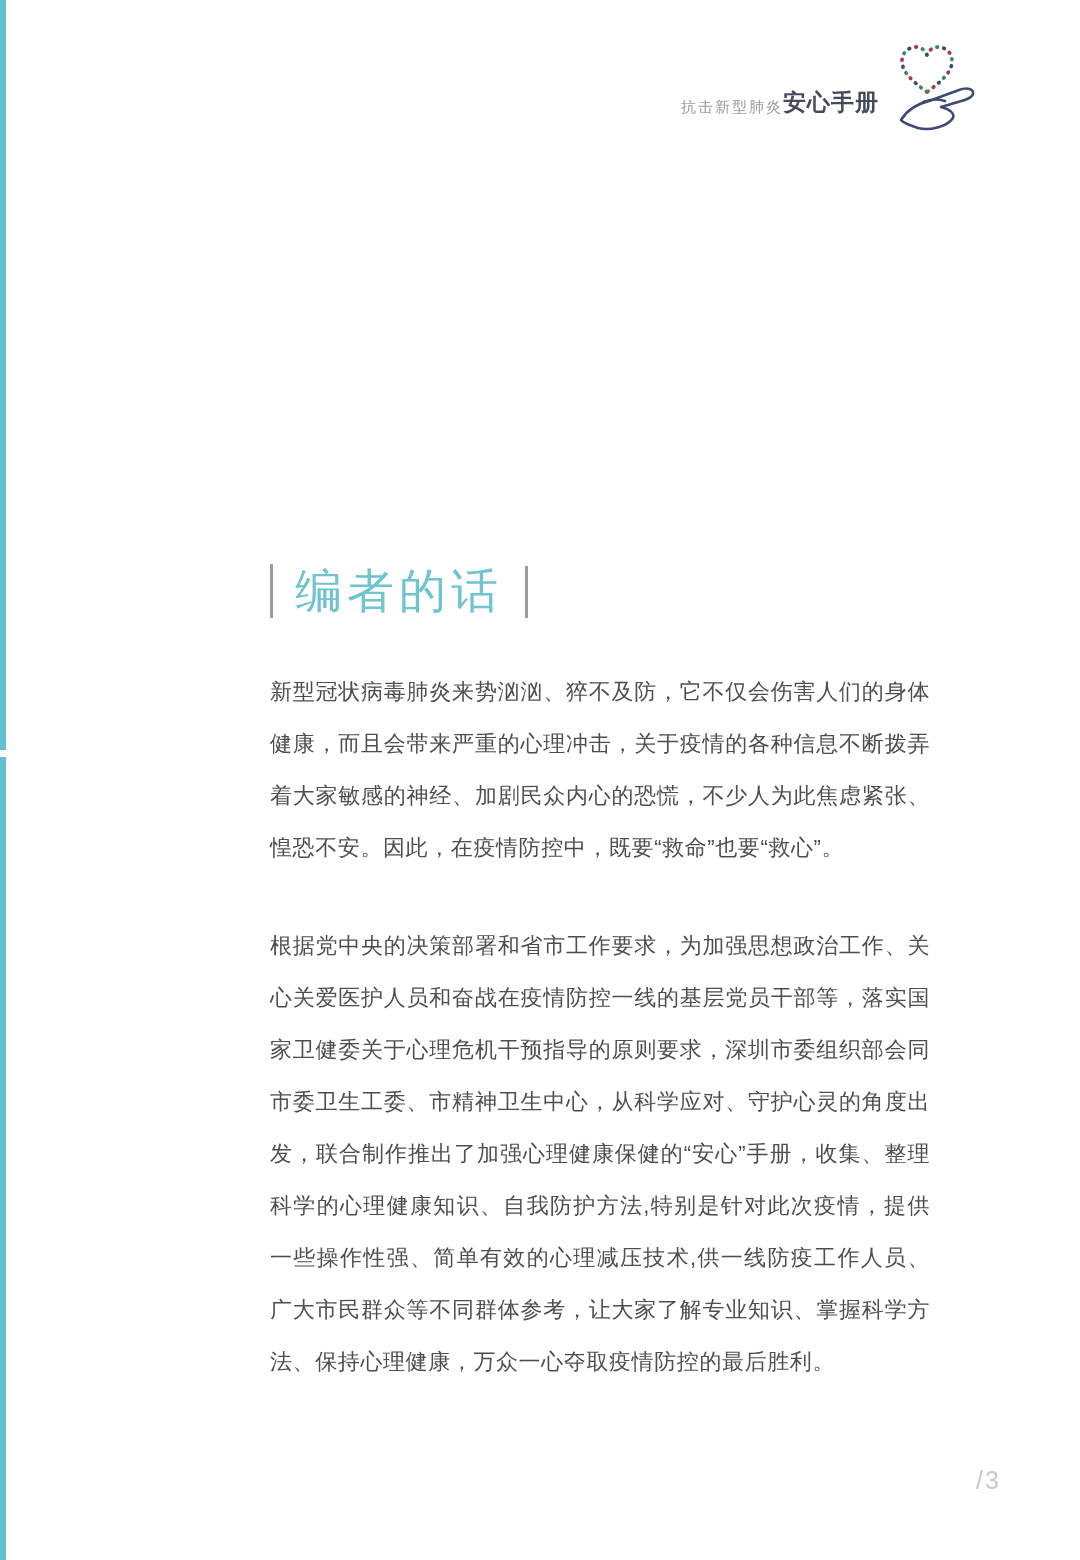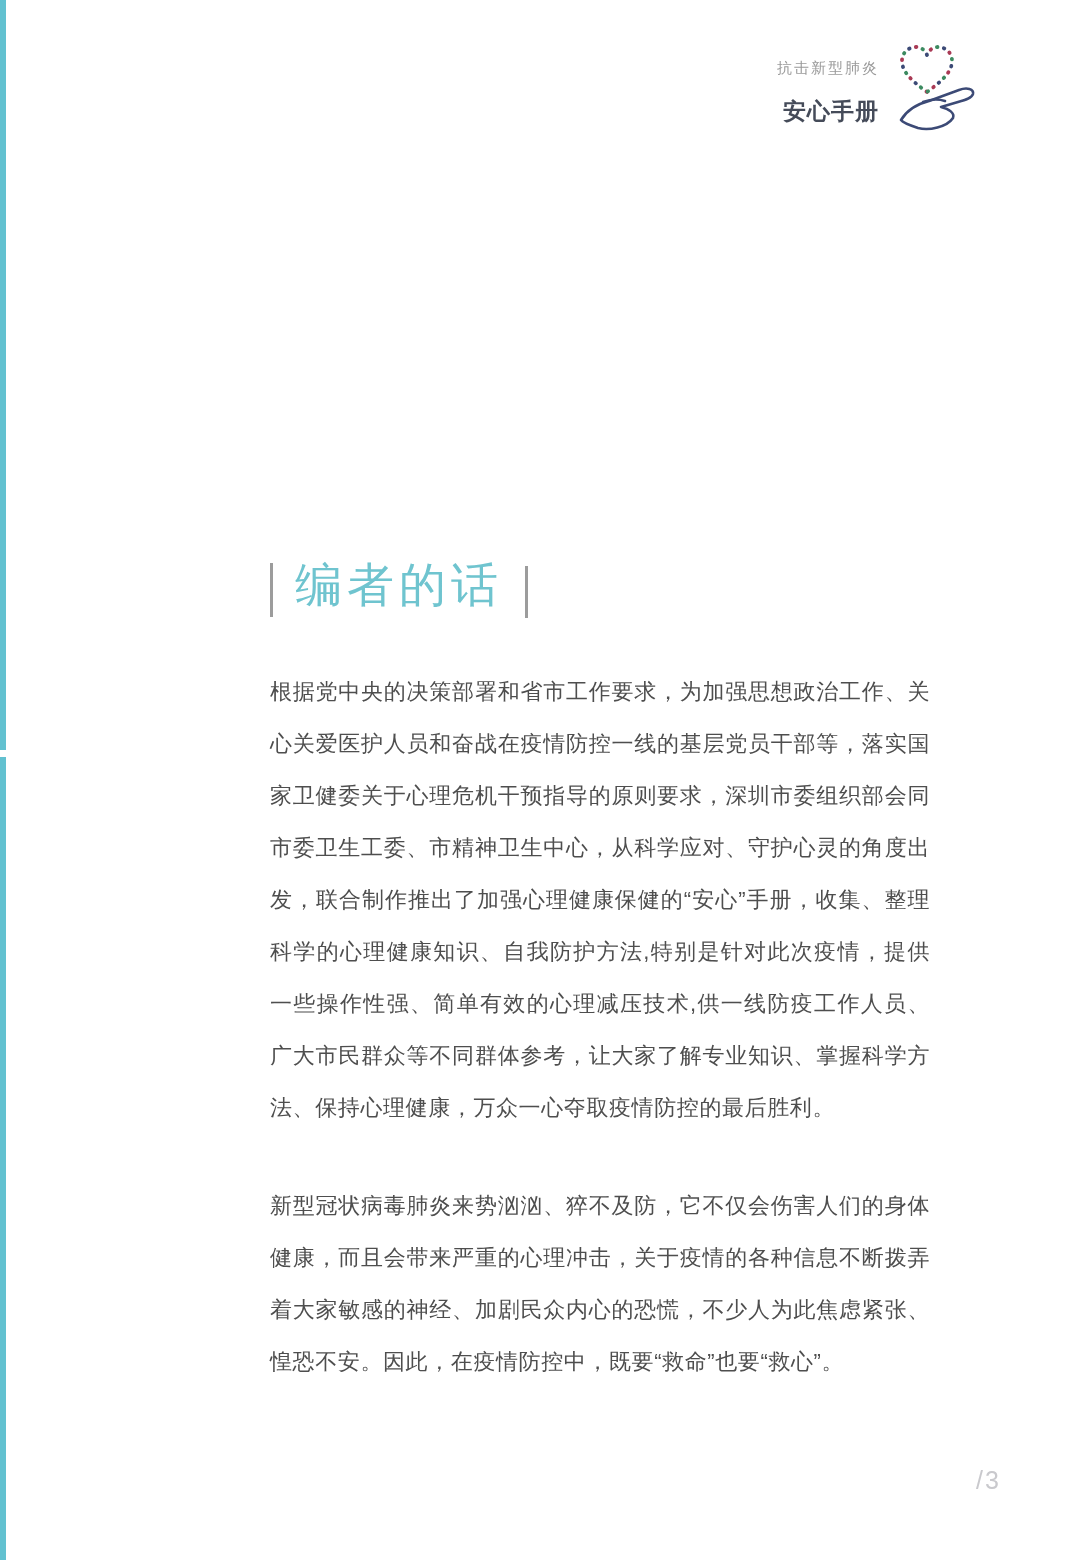--- a/index.html
+++ b/index.html
@@ -26,35 +26,35 @@
   }
   
   .accent-top{position:absolute;left:0;top:0;width:6px;height:750px;background:var(--accent-bar);}
   .accent-bottom{position:absolute;left:0;top:757px;width:6px;height:803px;background:var(--accent-bar);}
 
   
   .brand{
     position:absolute;top:42px;right:95px;
     display:flex;align-items:center;gap:6px;
   }
-  .brand-text{display:flex;flex-direction:column;align-items:flex-end;}
+  .brand-text{display:flex;flex-direction:row;align-items:flex-end;}
   .brand-tagline{
     font-size:15px;letter-spacing:2px;color:var(--tagline);
     font-weight:300;line-height:1.3;
   }
   .brand-title{
     font-size:23px;letter-spacing:1px;color:var(--brand-title);
     font-weight:700;margin-top:21px;line-height:1.2;
   }
   .brand-logo{width:100px;height:100px;display:block;}
 
   
   .section-title{
     position:absolute;left:270px;top:552px;
-    display:flex;align-items:center;
+    display:flex;align-items:flex-end;
   }
   .title-bar{width:3px;background:var(--divider-gray);}
   .title-bar.left{height:54px;margin-top:10px;margin-right:22px;}
   .title-bar.right{height:52px;margin-top:14px;margin-left:22px;}
   .page-title{
     margin:0;font-size:47px;font-weight:300;line-height:1.15;
     color:var(--section-title);letter-spacing:5px;
   }
 
   
@@ -103,19 +103,19 @@
     </svg>
   </div>
 
   <div class="section-title">
     <div class="title-bar left"></div>
     <h1 class="page-title">编者的话</h1>
     <div class="title-bar right"></div>
   </div>
 
   <div class="content">
+    <p>新型冠状病毒肺炎来势汹汹、猝不及防，它不仅会伤害人们的身体健康，而且会带来严重的心理冲击，关于疫情的各种信息不断拨弄着大家敏感的神经、加剧民众内心的恐慌，不少人为此焦虑紧张、惶恐不安。因此，在疫情防控中，既要“救命”也要“救心”。</p>
     <p>根据党中央的决策部署和省市工作要求，为加强思想政治工作、关心关爱医护人员和奋战在疫情防控一线的基层党员干部等，落实国家卫健委关于心理危机干预指导的原则要求，深圳市委组织部会同市委卫生工委、市精神卫生中心，从科学应对、守护心灵的角度出发，联合制作推出了加强心理健康保健的“安心”手册，收集、整理科学的心理健康知识、自我防护方法,特别是针对此次疫情，提供一些操作性强、简单有效的心理减压技术,供一线防疫工作人员、广大市民群众等不同群体参考，让大家了解专业知识、掌握科学方法、保持心理健康，万众一心夺取疫情防控的最后胜利。</p>
-    <p>新型冠状病毒肺炎来势汹汹、猝不及防，它不仅会伤害人们的身体健康，而且会带来严重的心理冲击，关于疫情的各种信息不断拨弄着大家敏感的神经、加剧民众内心的恐慌，不少人为此焦虑紧张、惶恐不安。因此，在疫情防控中，既要“救命”也要“救心”。</p>
   </div>
 
   <div class="page-number">/3</div>
 
 </div>
 
 </body></html>

